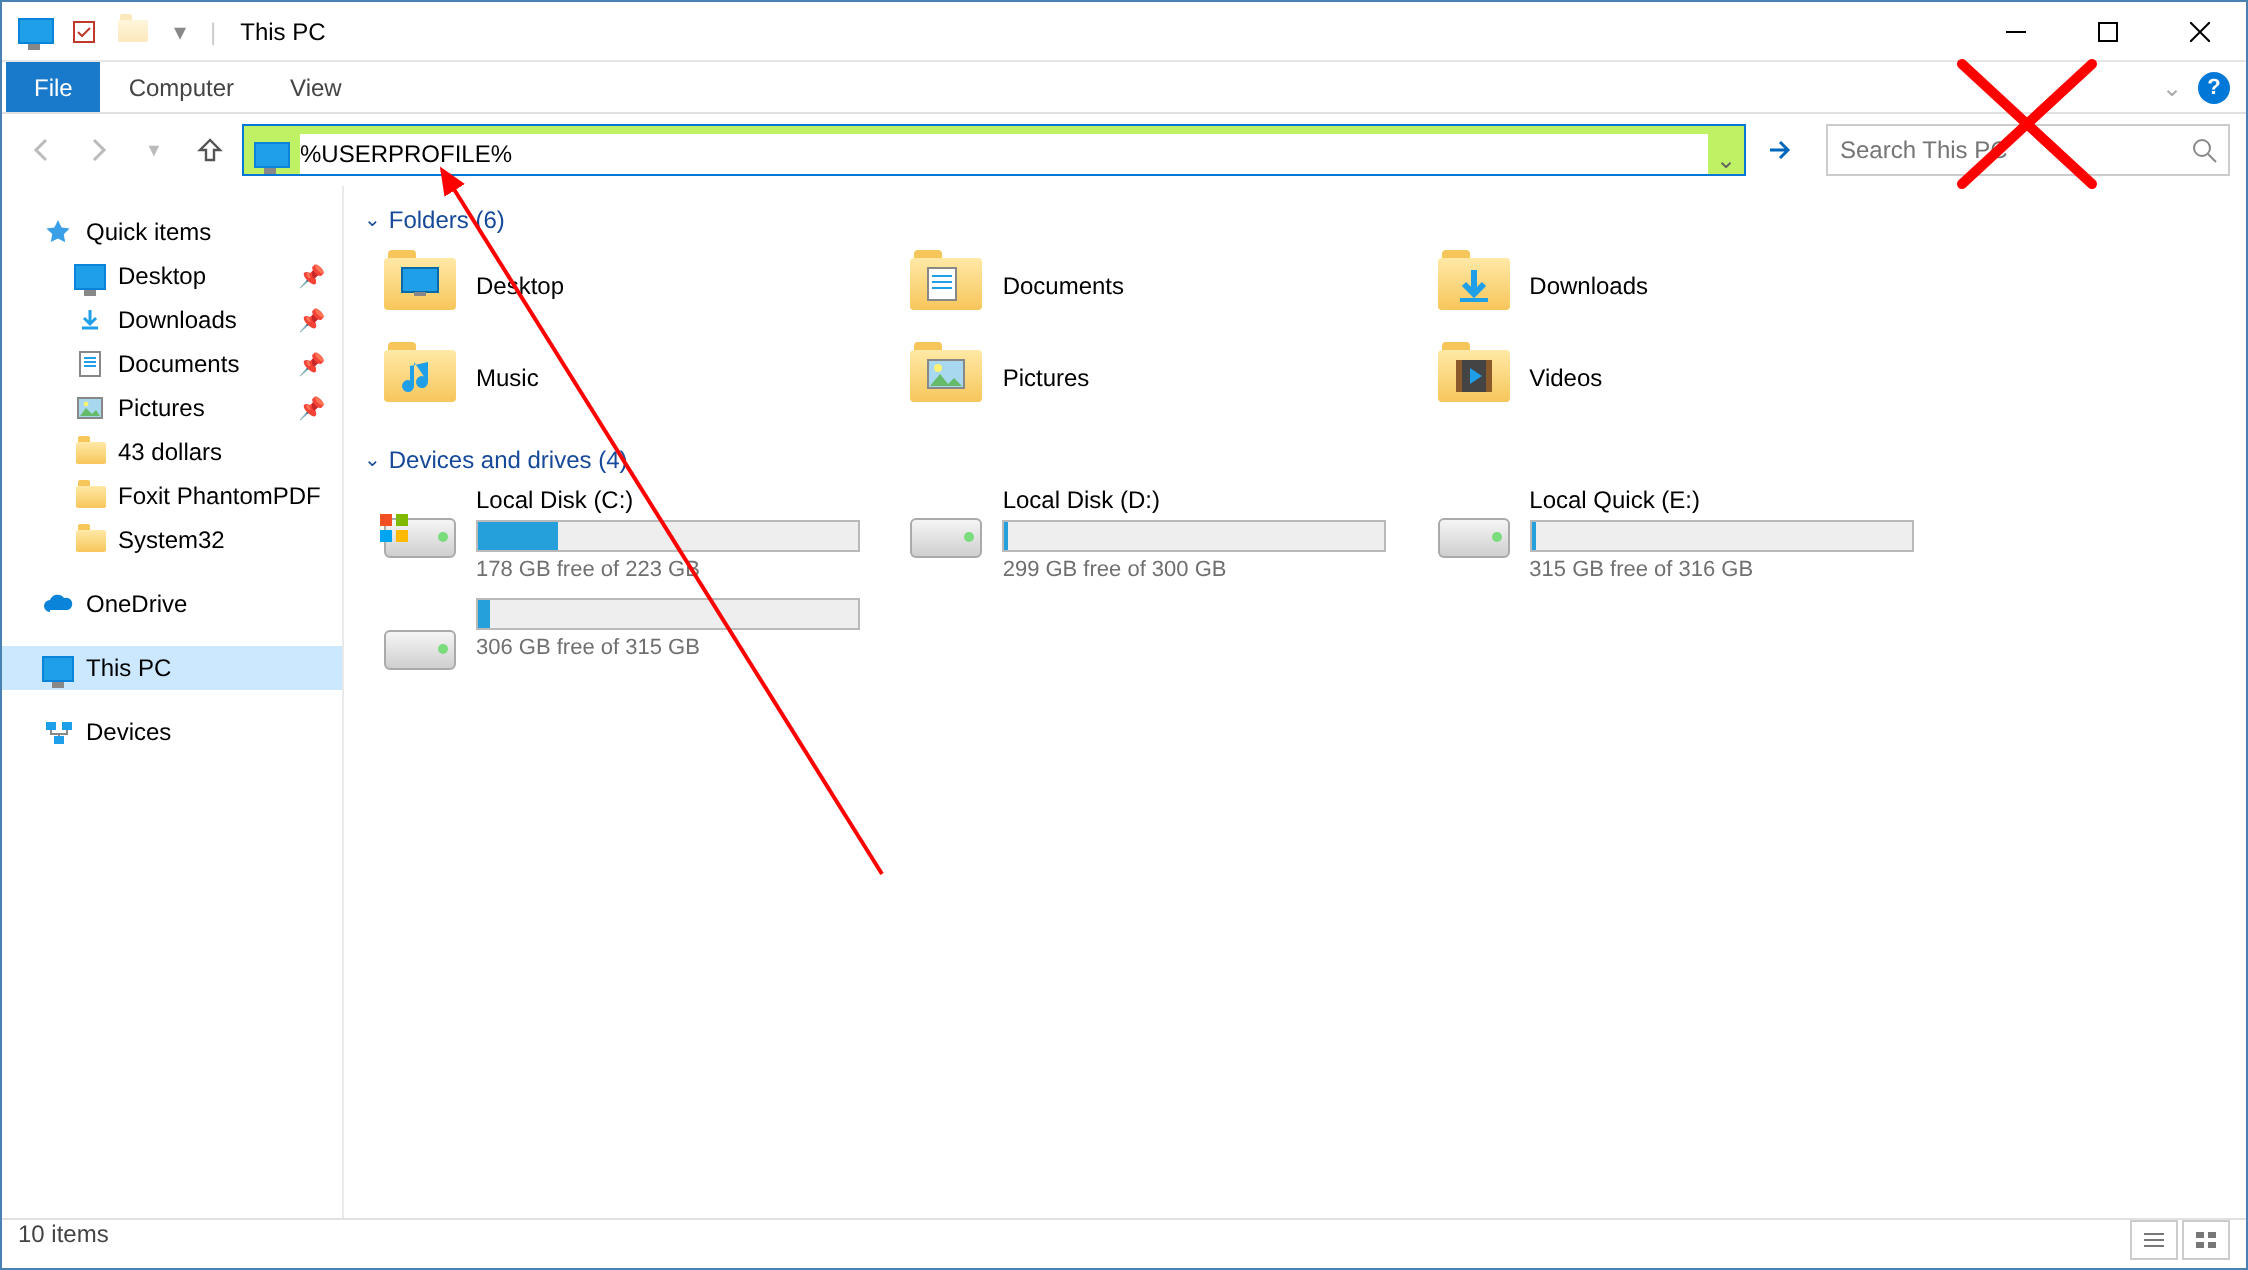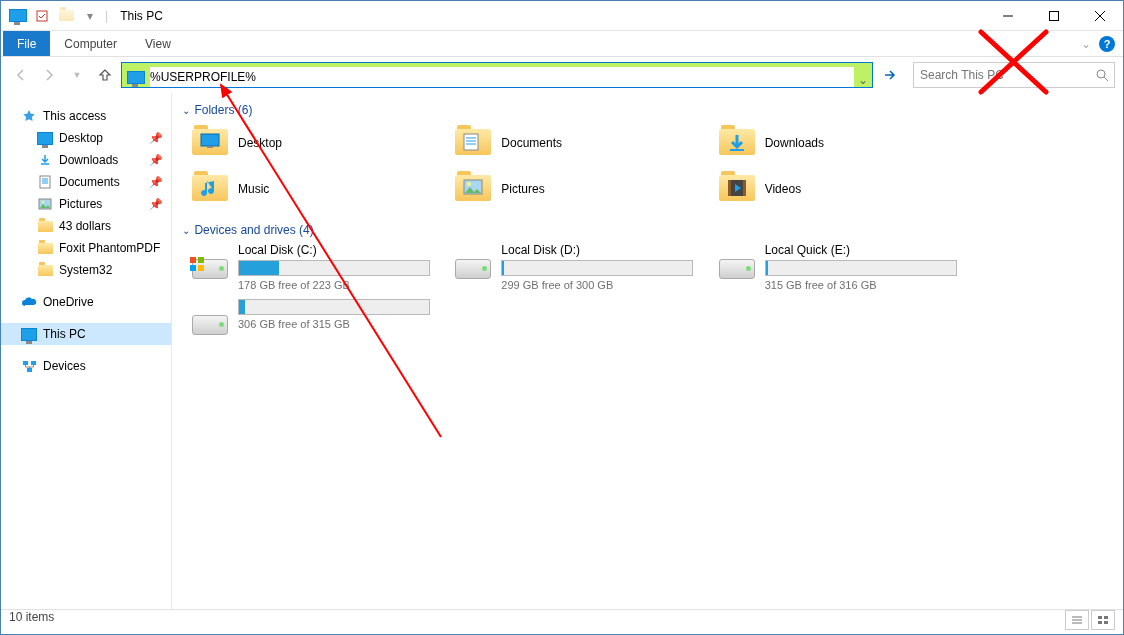--- a/index.html
+++ b/index.html
@@ -164,21 +164,21 @@
   </div>
 
   <div class="body-area">
     <div class="sidebar">
       <div class="side-item">
         <span class="side-ico">
           <svg width="14" height="14" viewBox="0 0 14 14">
               <path d="M7 1l1.8 3.7 4 .6-2.9 2.8.7 4L7 10.2 3.4 12l.7-4L1.2 5.3l4-.6z" fill="#39a0e8"></path>
             </svg>
         </span>
-        <span class="label">This access</span>
+        <span class="label">Quick items</span>
       </div>
 
       <div class="side-item indent">
         <span class="side-ico">
             <span class="i-monitor"></span>
           </span>
         <span class="label">Desktop</span>
         <span class="pin">📌</span>
       </div>
       <div class="side-item indent">

